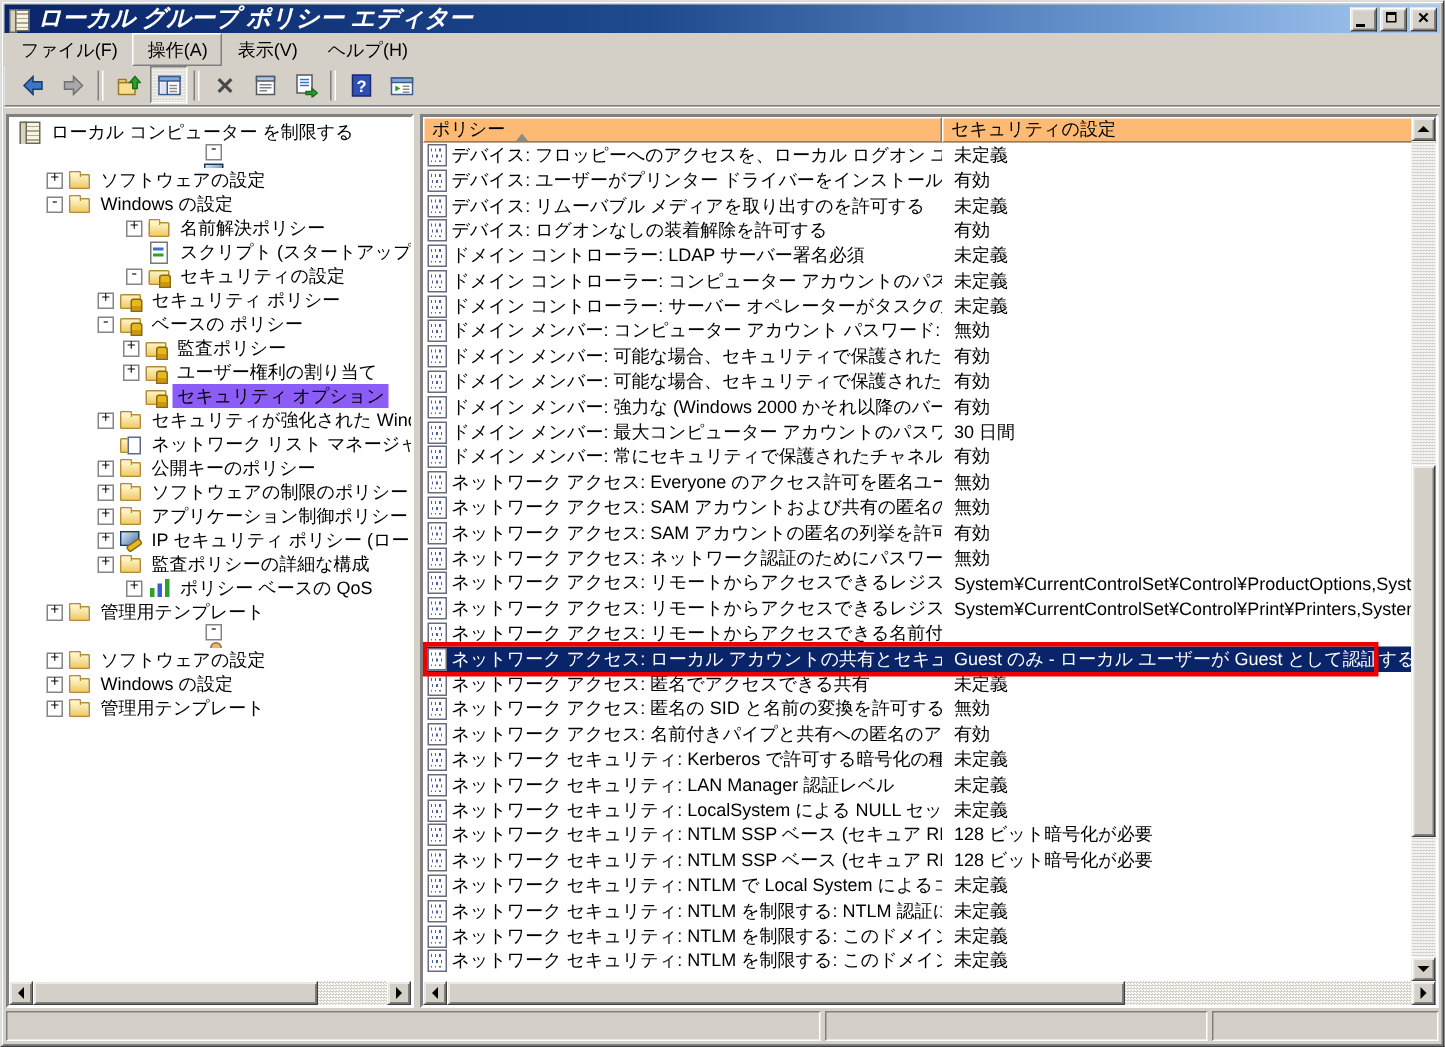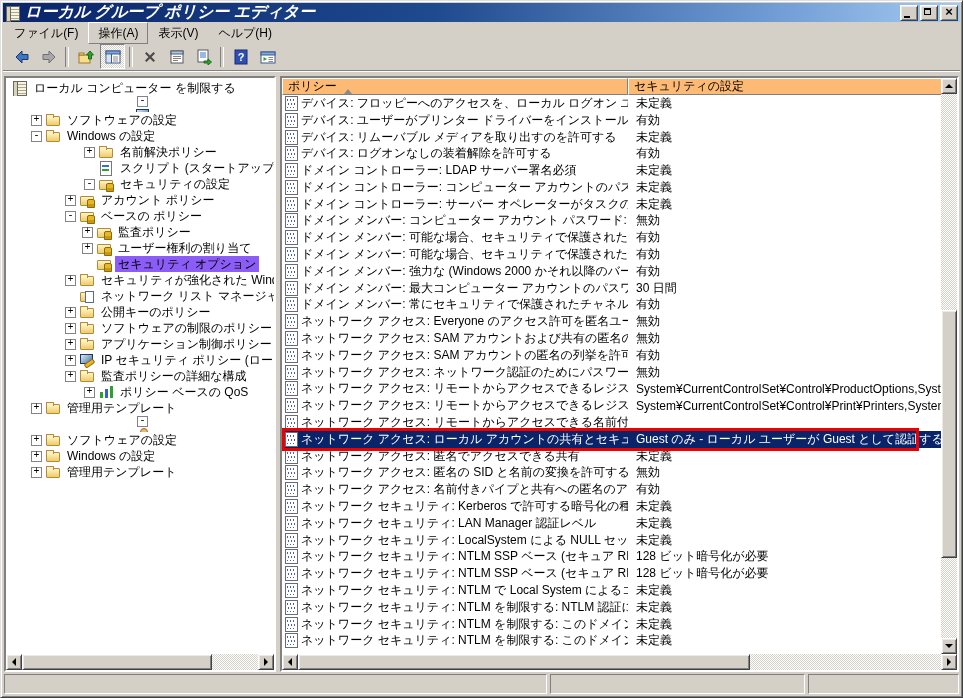--- a/index.html
+++ b/index.html
@@ -313,21 +313,21 @@
         <span class="tree-label">スクリプト (スタートアップ/シャットダウン)</span>
       </div>
 
       <div class="tree-row" data-level="3" data-expand="-" data-icon="folder-lock">
         <span class="ticon"></span>
         <span class="tree-label">セキュリティの設定</span>
       </div>
 
       <div class="tree-row" data-level="4" data-expand="+" data-icon="folder-lock">
         <span class="ticon"></span>
-        <span class="tree-label">アカウント ポリシー</span>
+        <span class="tree-label">セキュリティ ポリシー</span>
       </div>
 
       <div class="tree-row" data-level="4" data-expand="-" data-icon="folder-lock">
         <span class="ticon"></span>
         <span class="tree-label">ベースの ポリシー</span>
       </div>
 
       <div class="tree-row" data-level="5" data-expand="+" data-icon="folder-lock">
         <span class="ticon"></span>
         <span class="tree-label">監査ポリシー</span>

